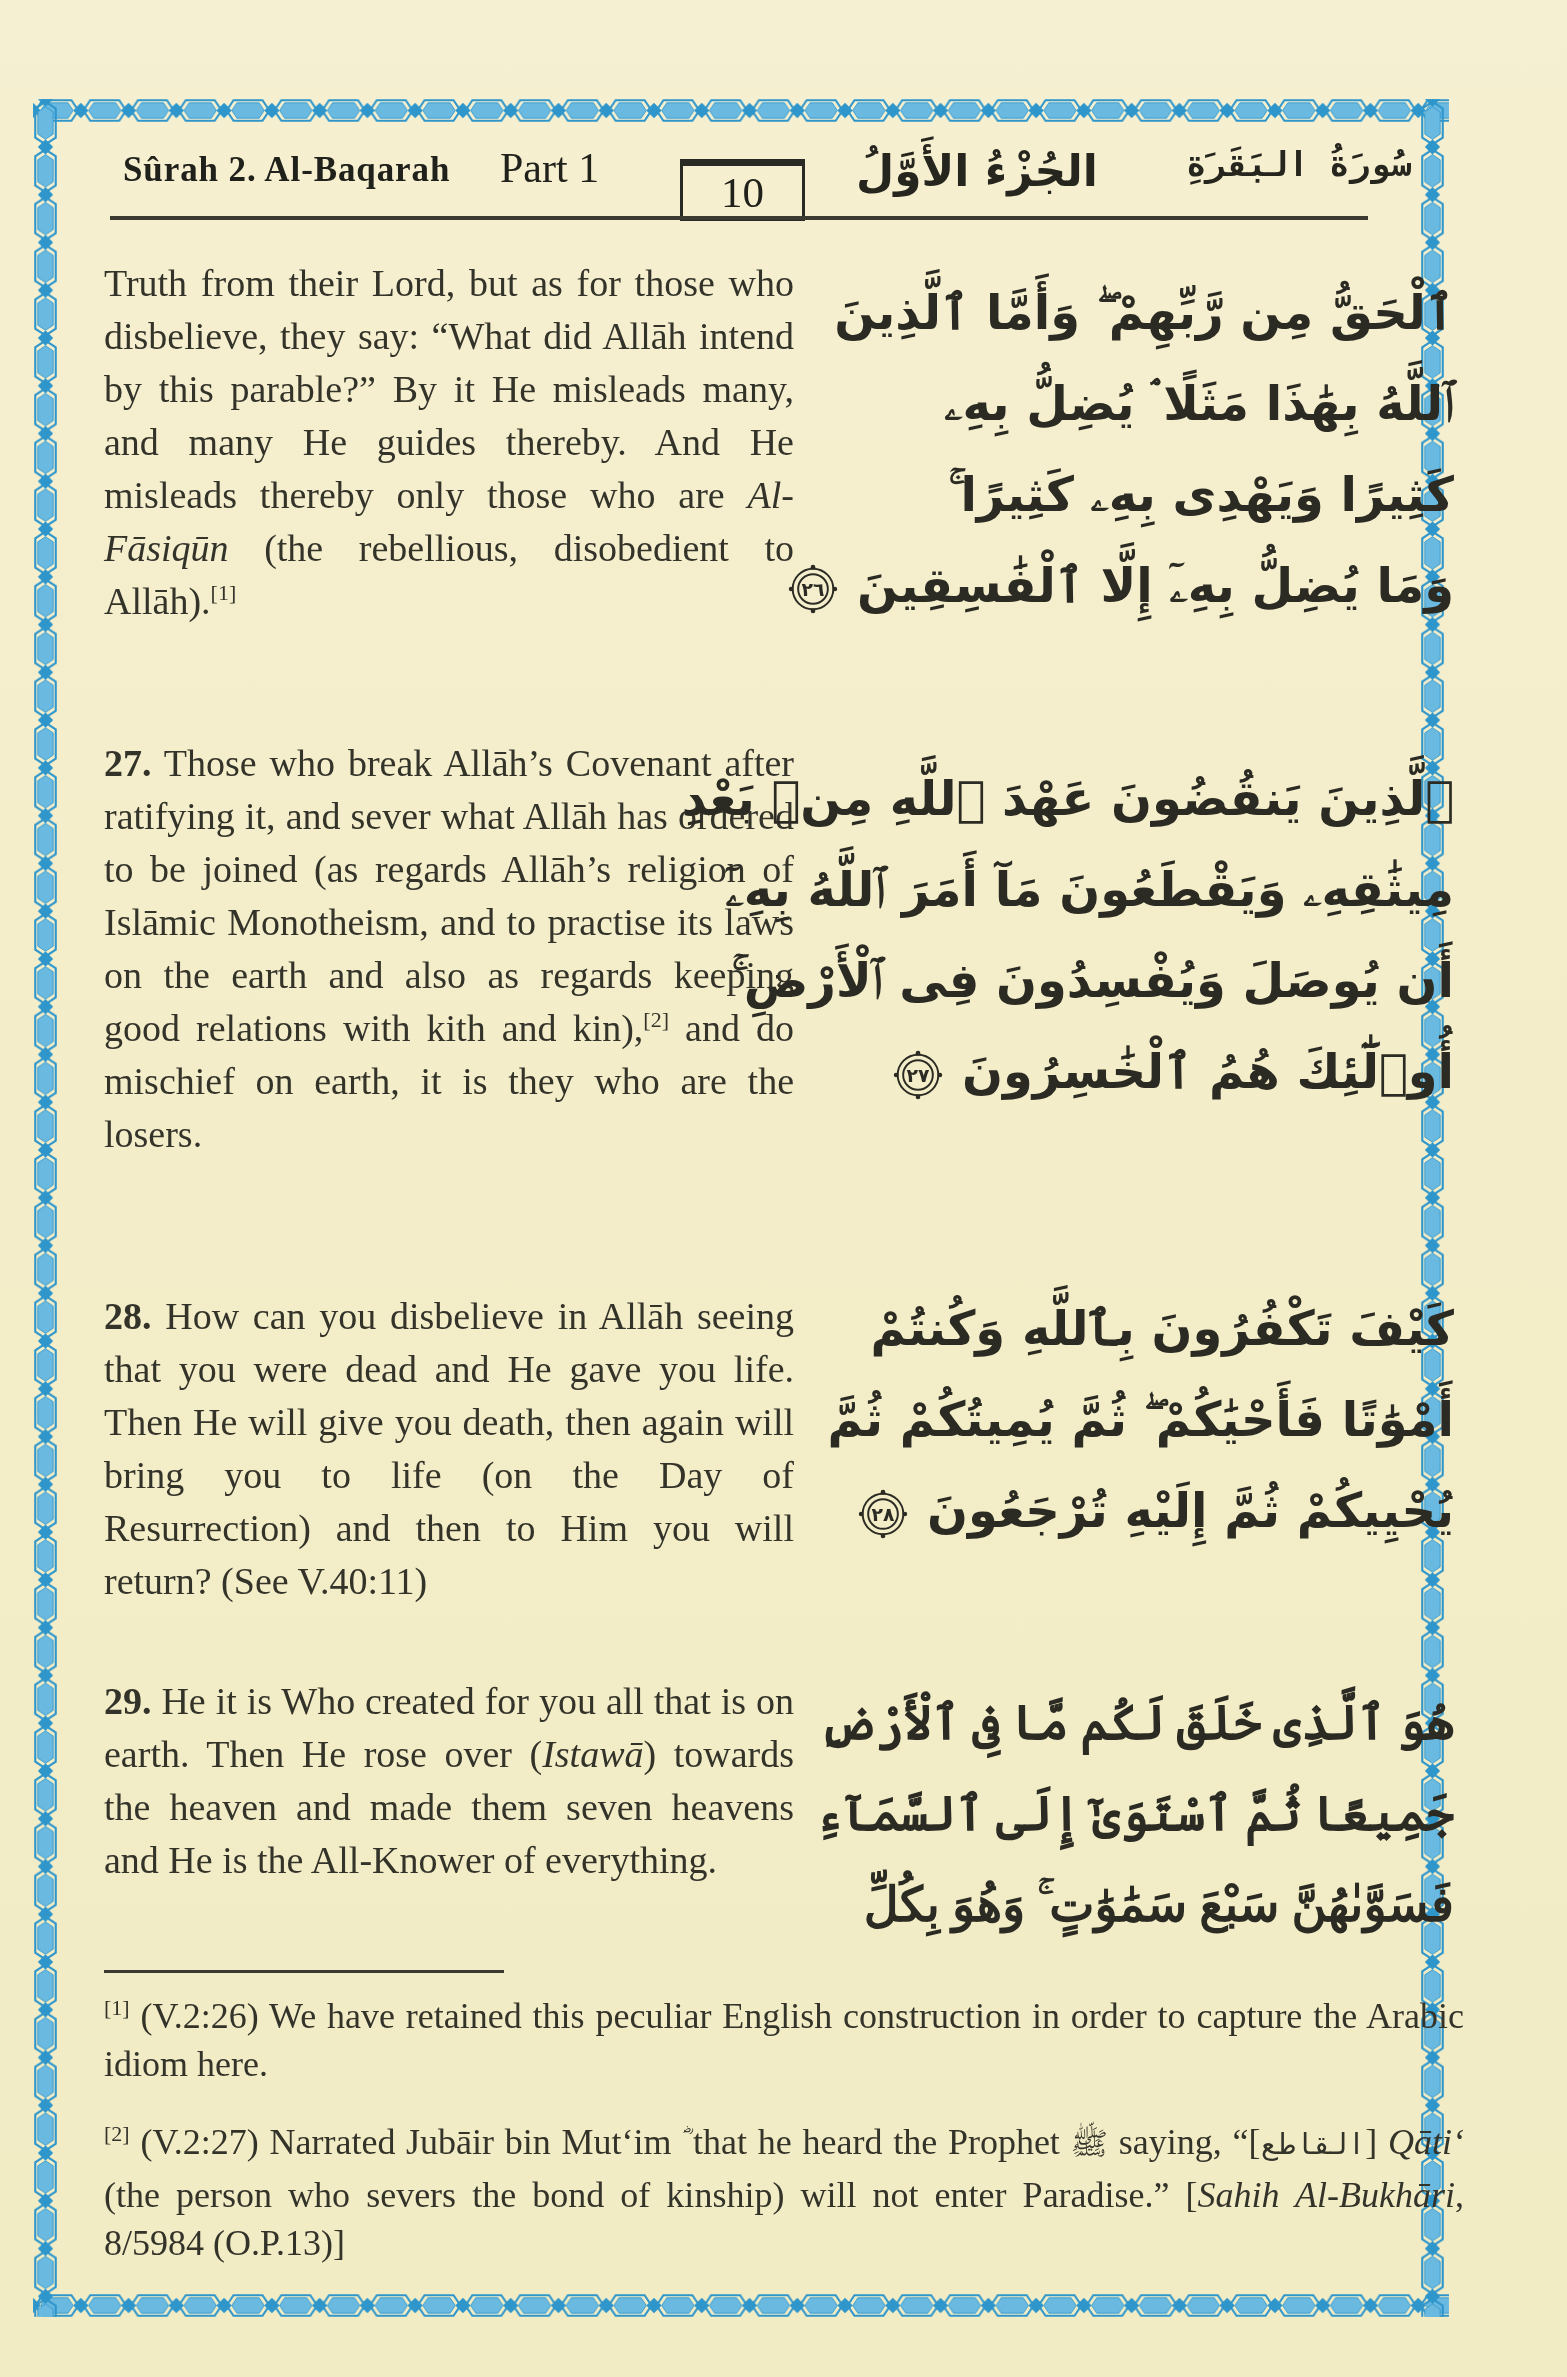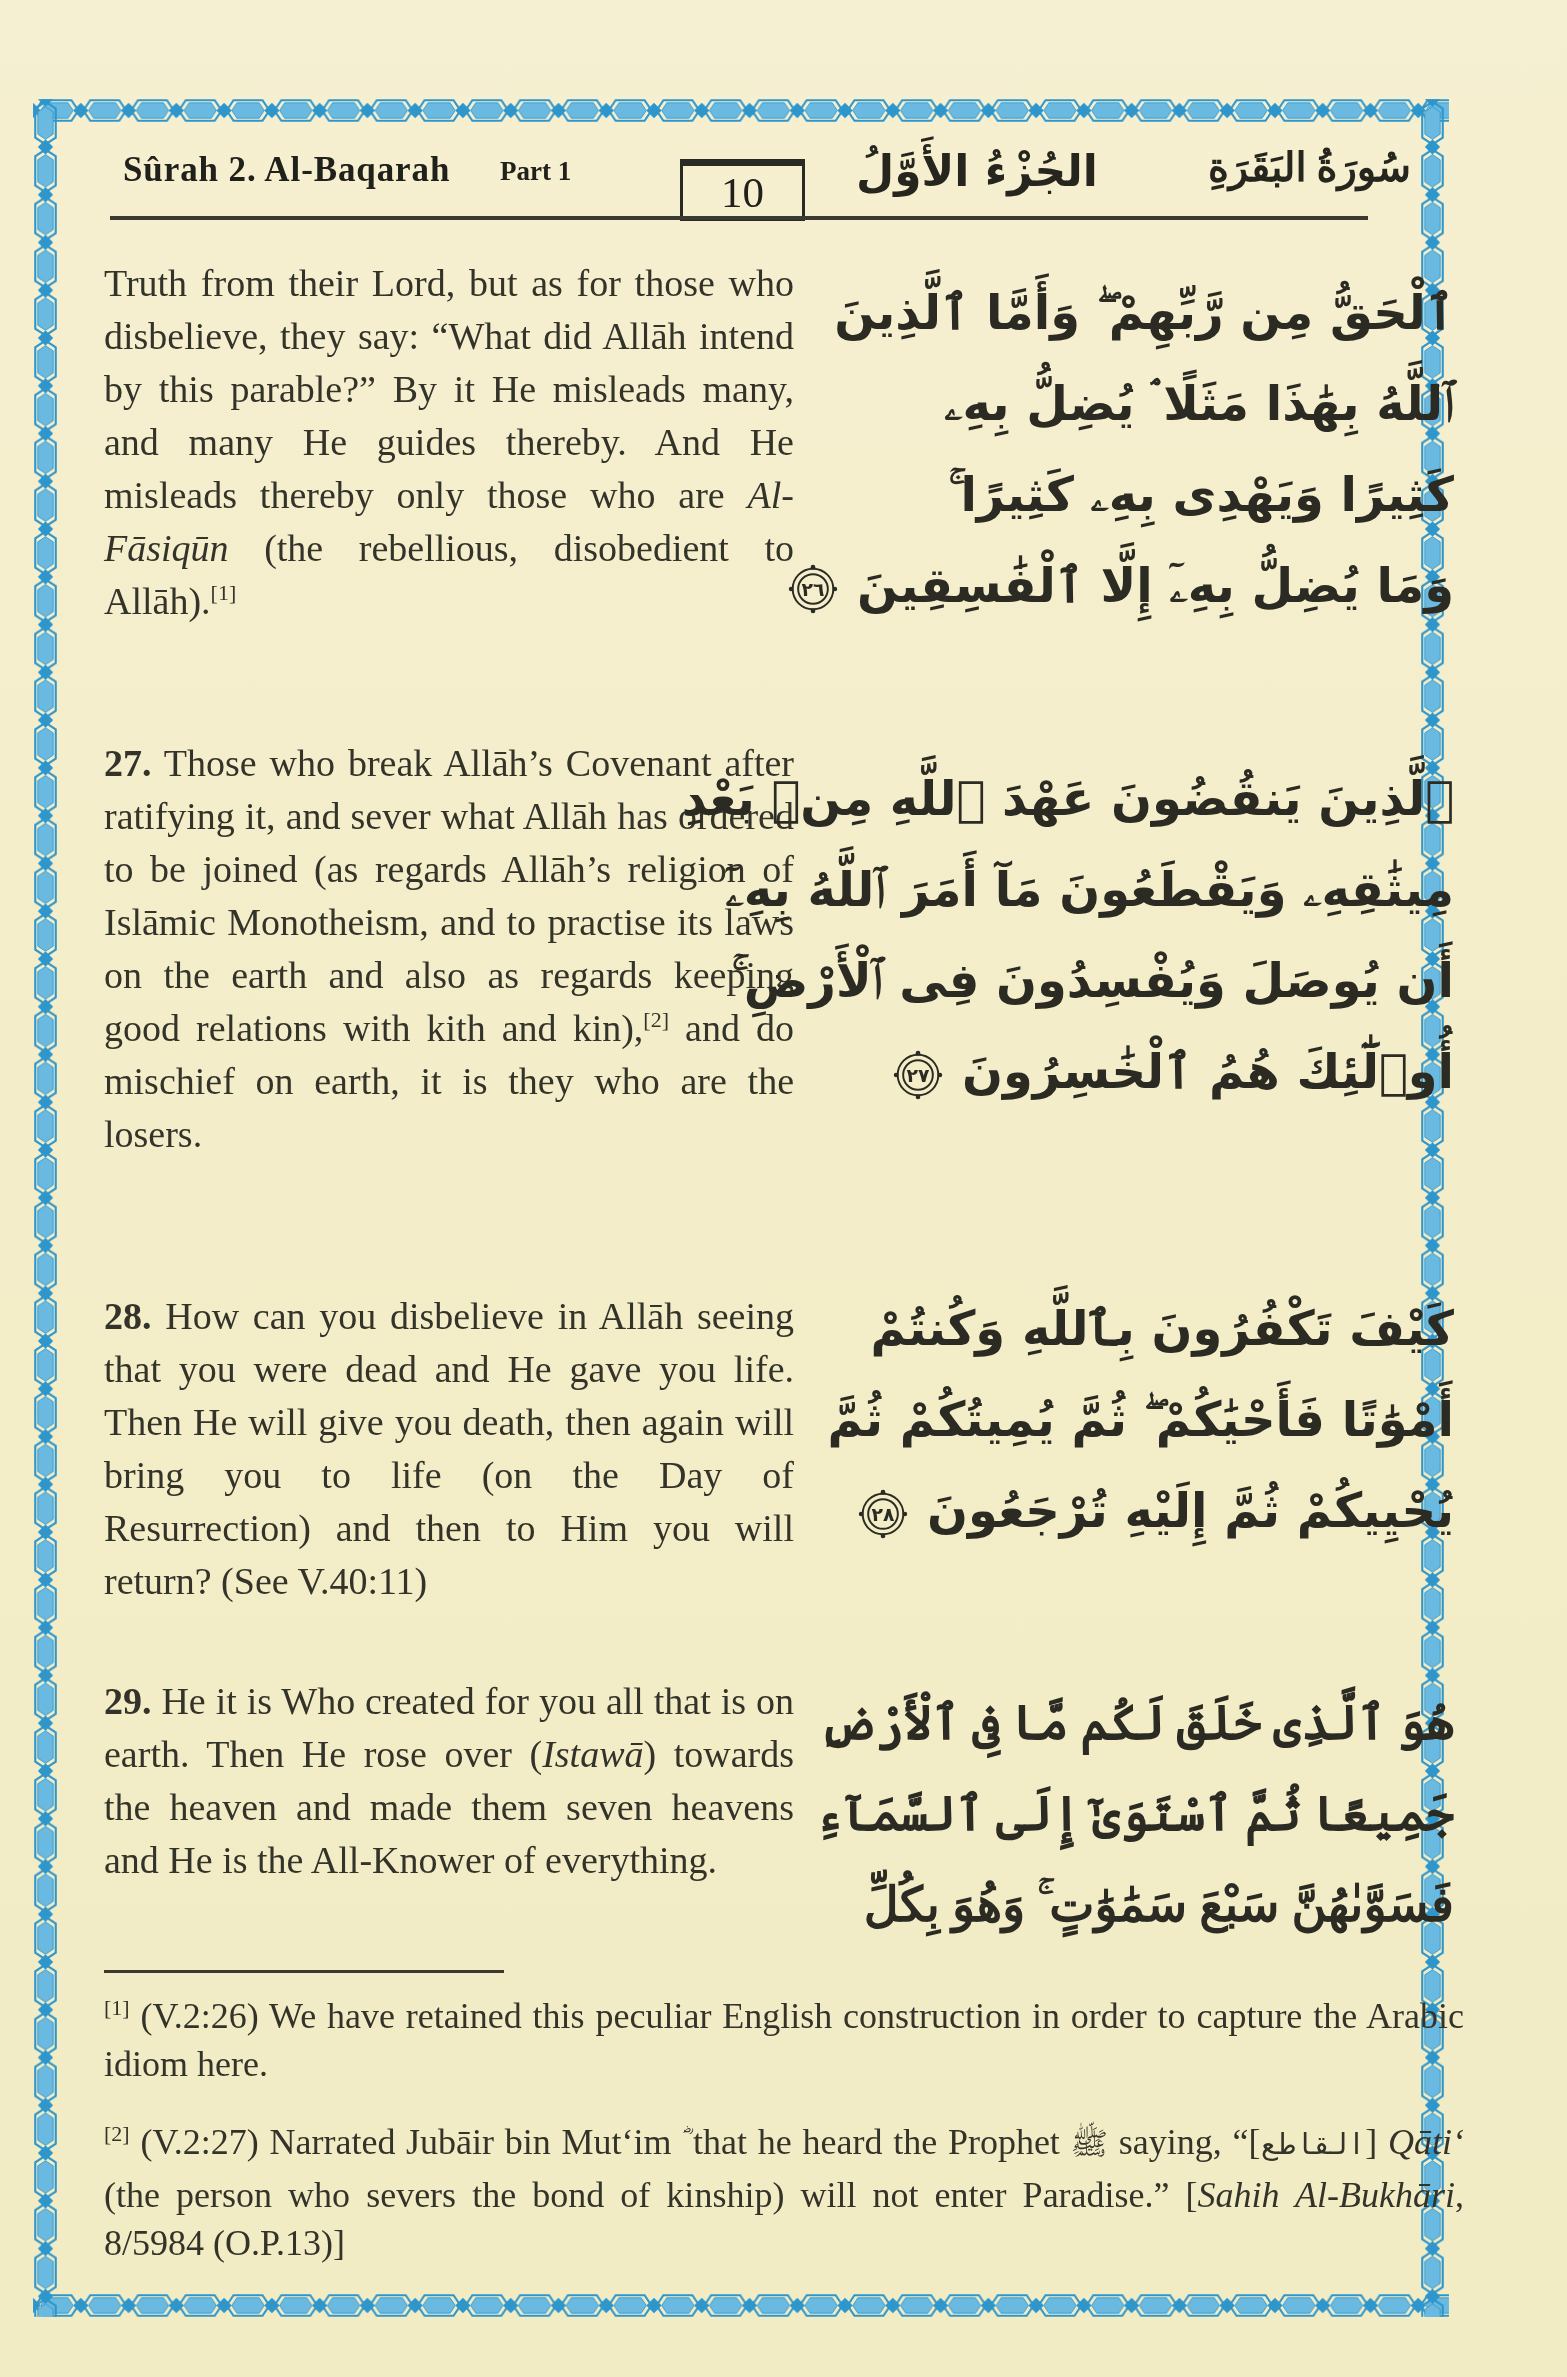--- a/index.html
+++ b/index.html
@@ -3,30 +3,30 @@
 <meta charset="utf-8">
 <style>
   html,body{margin:0;padding:0;background:#f4eecb;}
   .page{
     position:relative;width:1567px;height:2377px;overflow:hidden;
     background:linear-gradient(#f6f0d2 0%,#f3edc9 45%,#f2ecc5 100%);
     font-family:"Liberation Serif",serif;color:#32322a;
   }
   svg.chain{position:absolute;display:block;}
   .hdr-title{position:absolute;left:104px;top:150px;font-size:35px;font-weight:bold;color:#21211c;letter-spacing:0.9px;margin-left:19px;}
-  .hdr-part{position:absolute;left:500px;top:156px;font-size:27px;font-weight:bold;color:#21211c;}
+  .hdr-part{position:absolute;left:500px;top:144px;font-size:42px;font-weight:normal;color:#21211c;}
   .pagebox{
     position:absolute;left:680px;top:159px;width:125px;height:62px;box-sizing:border-box;
     border:3.4px solid #2a2a24;border-top-width:7.7px;display:flex;align-items:center;justify-content:center;
   }
   .pagebox span{font-size:43px;color:#21211c;}
   .hdr-juz{position:absolute;left:856px;top:145px;font-size:44px;font-weight:bold;
     font-family:"DejaVu Sans",sans-serif;color:#26261f;direction:rtl;}
-  .hdr-surah{position:absolute;right:156px;top:144px;font-size:40px;font-weight:bold;
-    font-family:Liberation Serif, serif;color:#26261f;direction:rtl;}
+  .hdr-surah{position:absolute;right:156px;top:144px;font-size:34px;font-weight:bold;
+    font-family:Liberation Mono, monospace;color:#26261f;direction:rtl;}
   .rule{position:absolute;background:#3a3a30;}
   .hdr-rule{left:110px;top:216px;width:1258px;height:4.3px;}
   .fn-rule{left:104px;top:1970px;width:400px;height:3.4px;}
   .epara{
     position:absolute;left:104px;width:690px;margin:0;
     font-size:38px;line-height:53px;text-align:justify;color:#33332a;
   }
   .p26{top:257px;}.p27{top:737px;}.p28{top:1290px;}.p29{top:1675px;}
   .vnum{font-weight:bold;}
   .ital{font-style:italic;}

